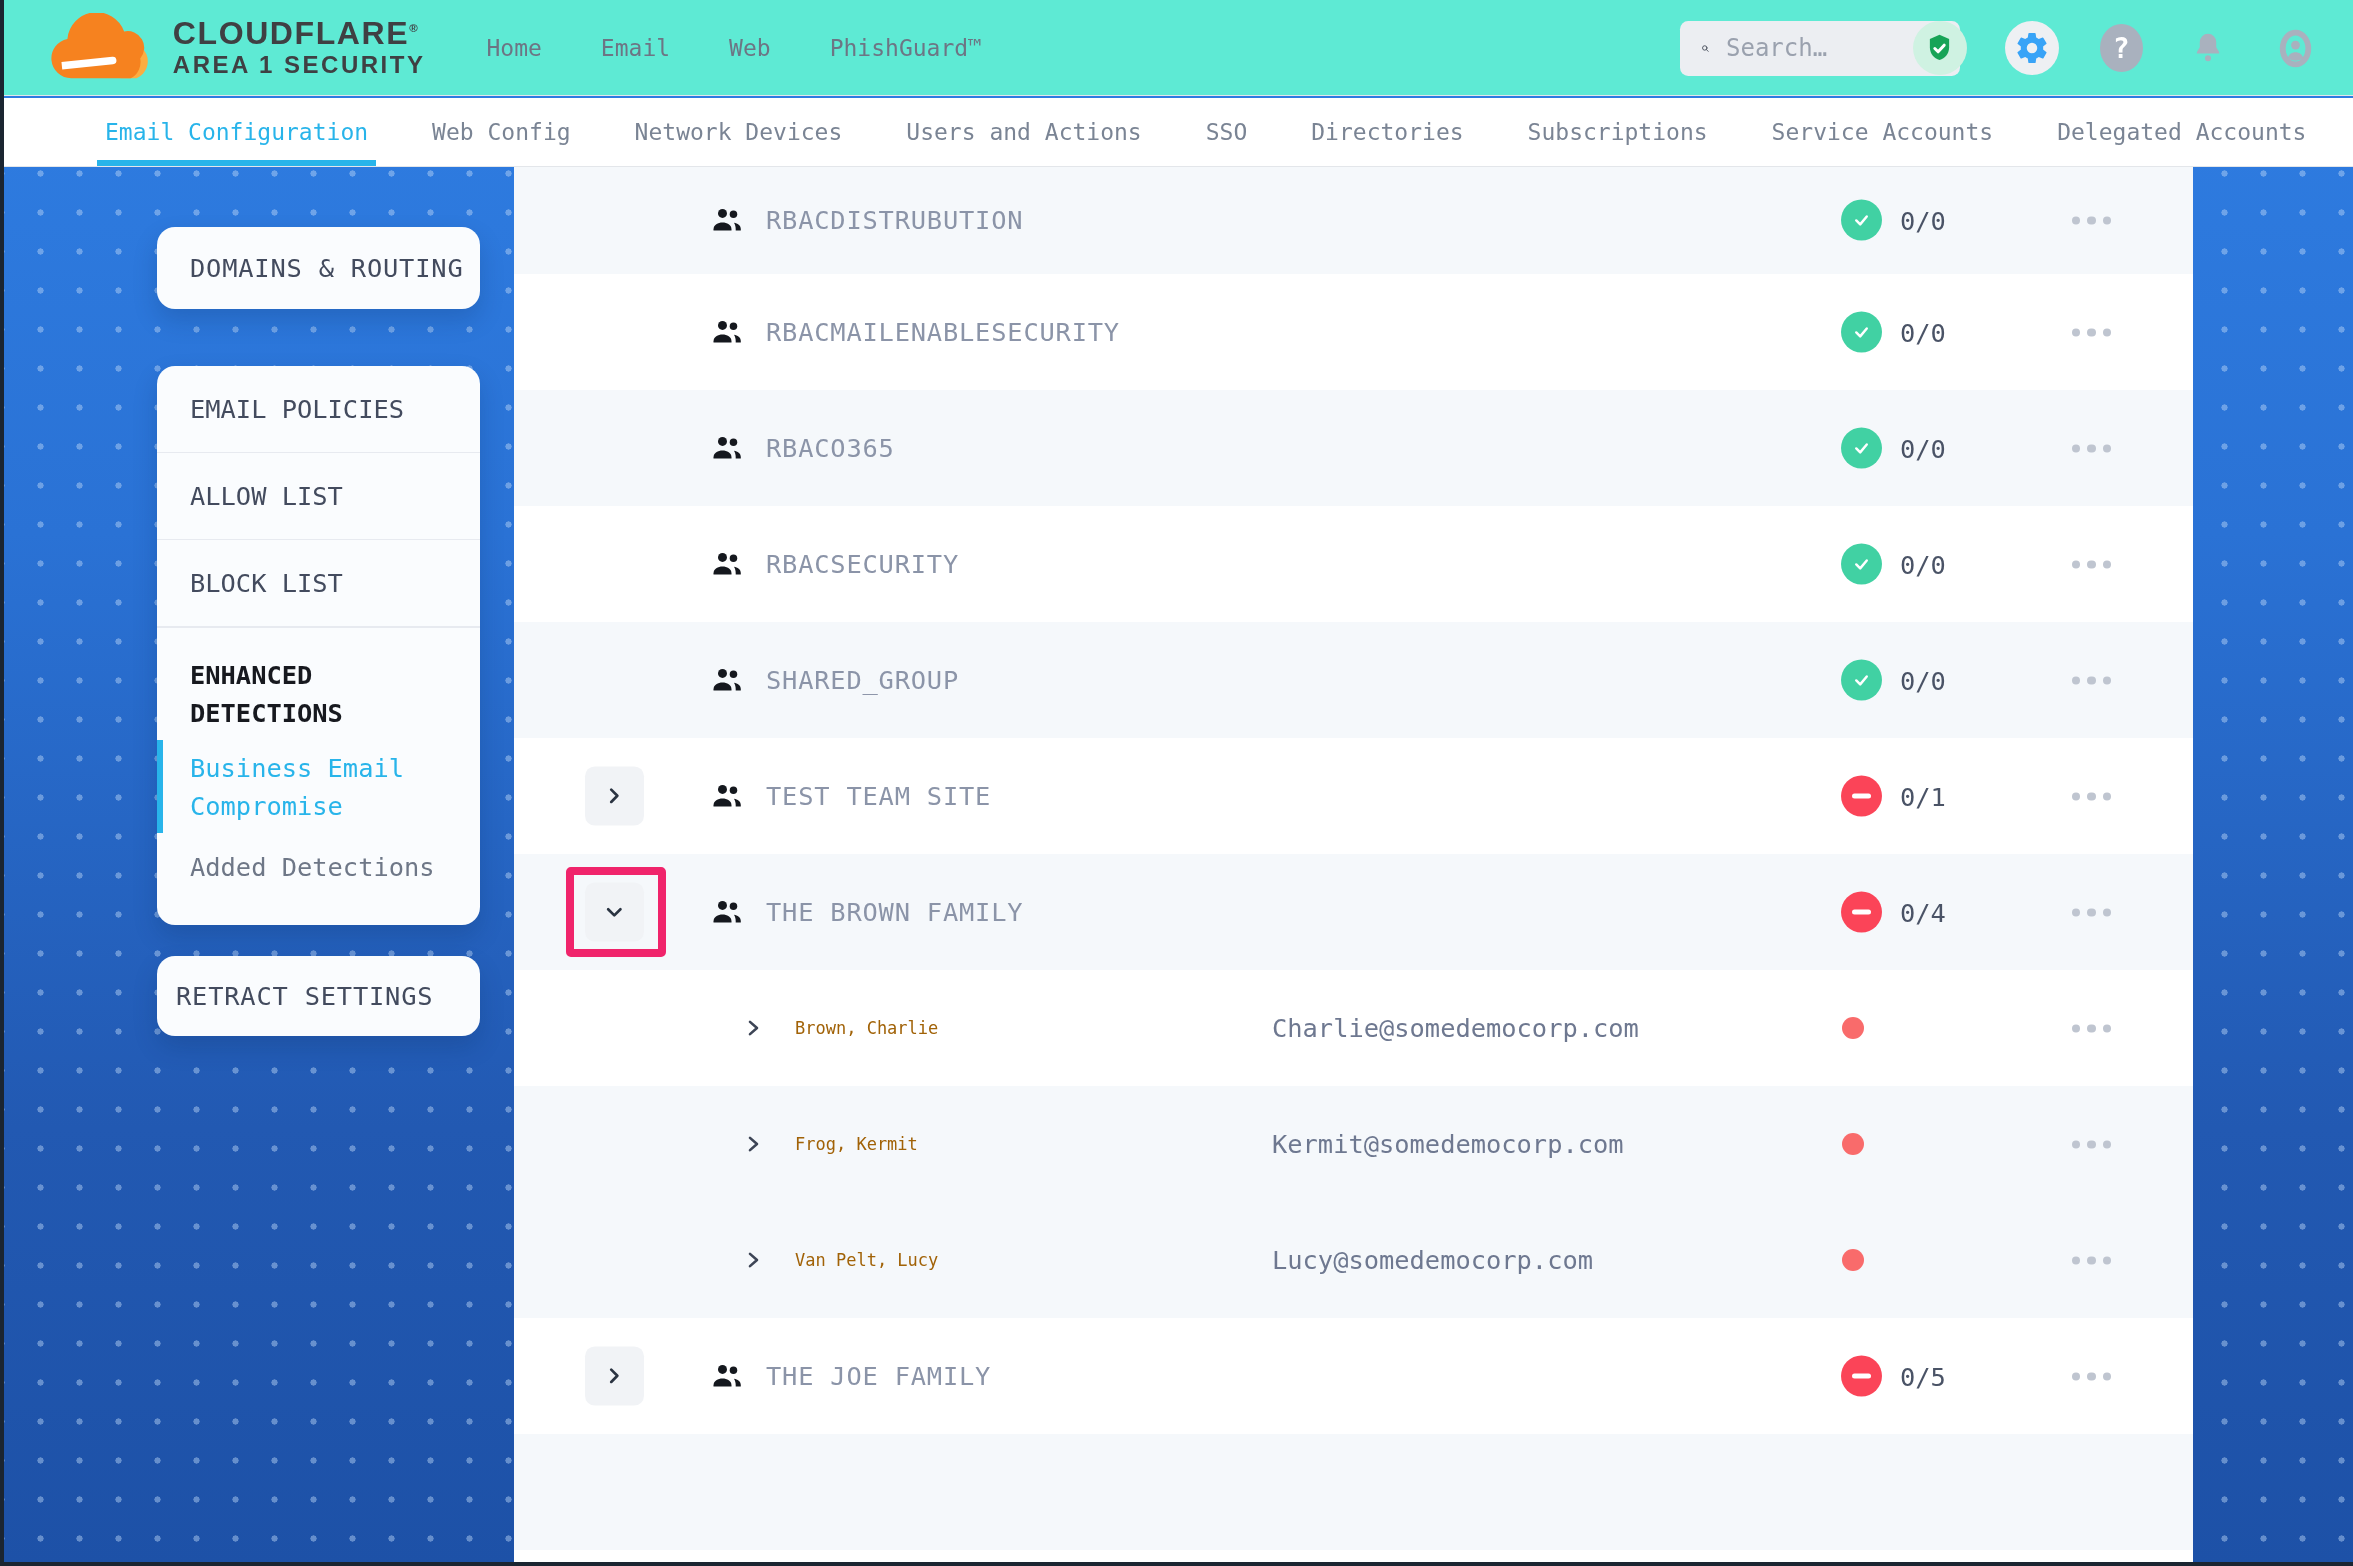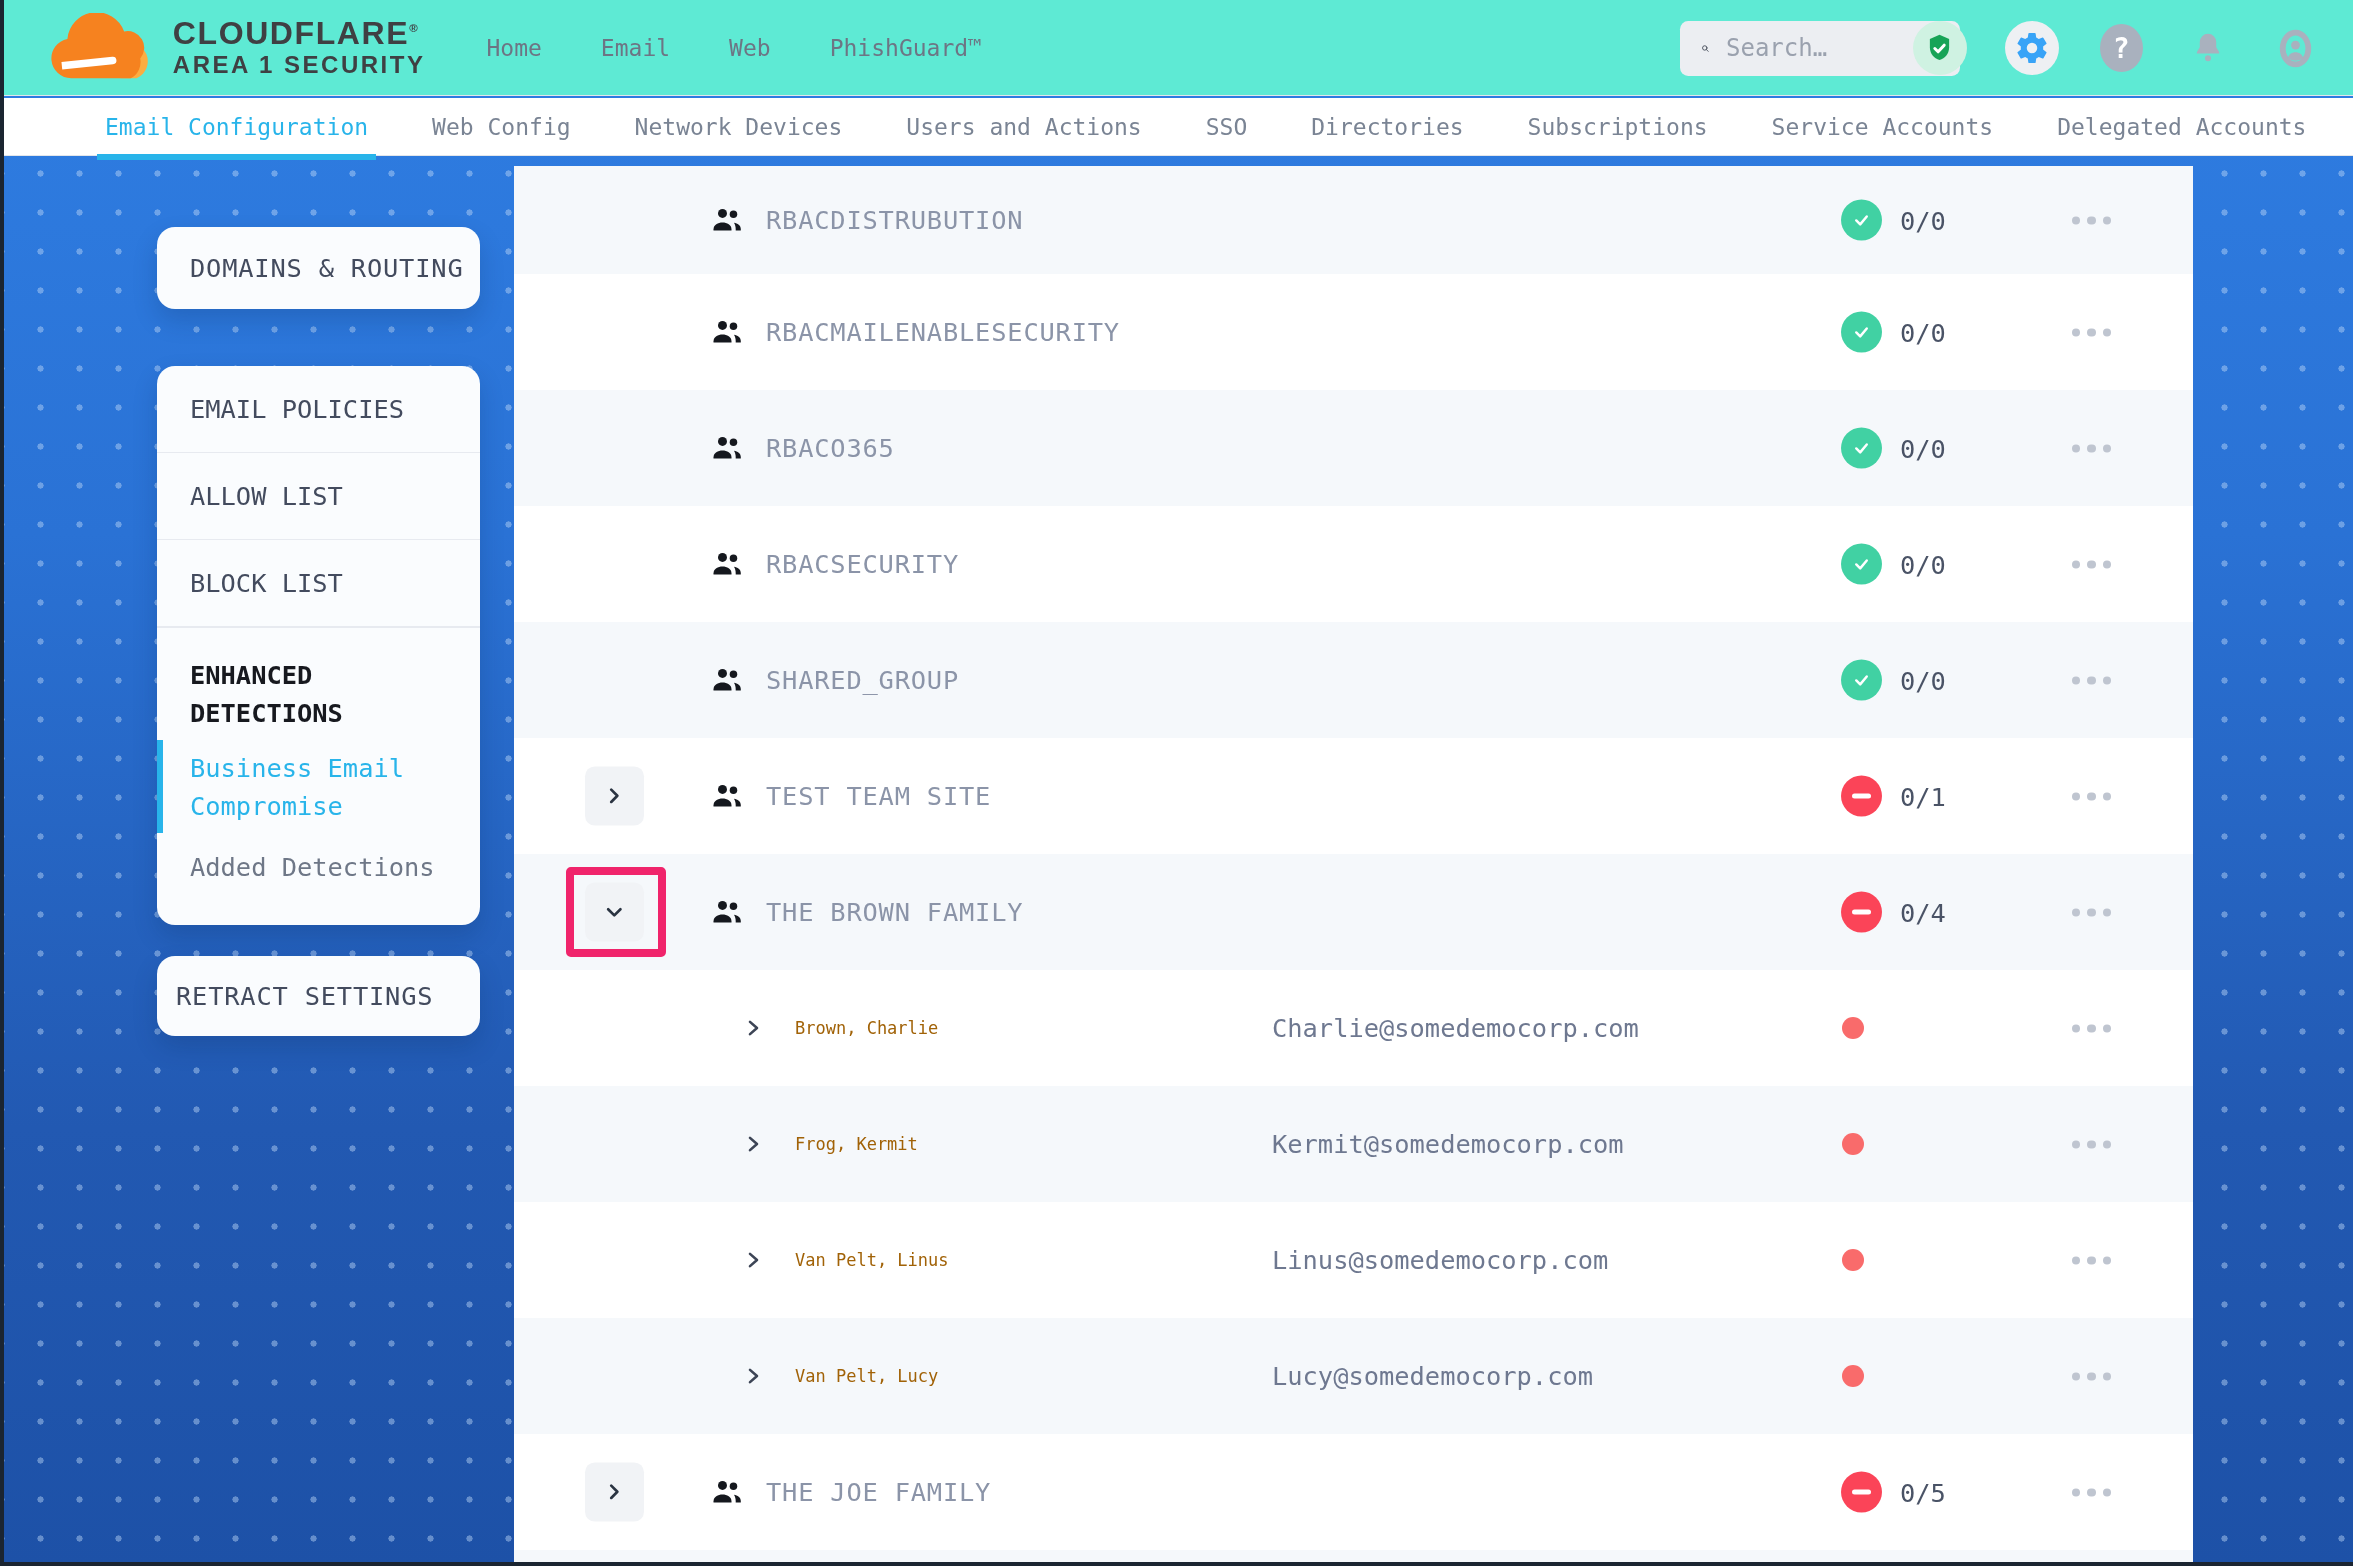--- a/index.html
+++ b/index.html
@@ -45,21 +45,21 @@
   .search-box input::placeholder { color:#9aa1ae; }
   .hdr-icons { position:absolute; right:16.4px; top:0; height:96px; display:flex; align-items:center; gap:38px; padding-right:18px; }
   .ico-chip { width:54px; height:54px; border-radius:50%; display:flex; align-items:center; justify-content:center; }
   .chip-green { background:#cff2e2; }
   .chip-gray  { background:#eef0f3; }
   .ico-plain { width:49px; height:49px; display:flex; align-items:center; justify-content:center; }
   .help-badge { width:43px; height:48px; border-radius:50%; background:#a9b1be; color:#fff; display:flex; align-items:center; justify-content:center; font-size:28px; font-weight:bold; }
 
   
   .tabbar {
-    position:absolute; left:0; top:98px; width:2354px; height:58px; background:#fff;
+    position:absolute; left:0; top:98px; width:2354px; height:69px; background:#fff;
     border-bottom:1.6px solid #e3e6ea; display:flex; align-items:center; gap:64px;
     padding-left:105px; z-index:25;
   }
   .tab { font-size:23px; color:#7a8494; position:relative; height:67px; display:flex; align-items:center; cursor:pointer; white-space:nowrap; }
   .tab.active { color:#28b4ea; }
   .tab.active::after { content:""; position:absolute; left:-8.2px; right:-8.2px; bottom:0; height:5.7px; background:#28b4ea; }
 
   
   .side-card {
     position:absolute; left:157px; width:323px; background:#fafcfe; border-radius:18px;
@@ -387,33 +387,20 @@
     <span class="m-name">Frog, Kermit</span>
     <span class="m-email">Kermit@somedemocorp.com</span>
     <span class="status-dot"></span>
     <span class="actions">
         <i></i>
         <i></i>
         <i></i>
       </span>
   </div>
 
-  <div class="row">
-    <span class="m-chev"><svg viewBox="0 0 24 24" fill="none" stroke="#3d4556" stroke-width="3" stroke-linecap="round" stroke-linejoin="round">
-          <polyline points="8,5 16,12 8,19"></polyline>
-        </svg></span>
-    <span class="m-name">Van Pelt, Linus</span>
-    <span class="m-email">Linus@somedemocorp.com</span>
-    <span class="status-dot"></span>
-    <span class="actions">
-        <i></i>
-        <i></i>
-        <i></i>
-      </span>
-  </div>
 
   <div class="row striped">
     <span class="m-chev"><svg viewBox="0 0 24 24" fill="none" stroke="#3d4556" stroke-width="3" stroke-linecap="round" stroke-linejoin="round">
           <polyline points="8,5 16,12 8,19"></polyline>
         </svg></span>
     <span class="m-name">Van Pelt, Lucy</span>
     <span class="m-email">Lucy@somedemocorp.com</span>
     <span class="status-dot"></span>
     <span class="actions">
         <i></i>

